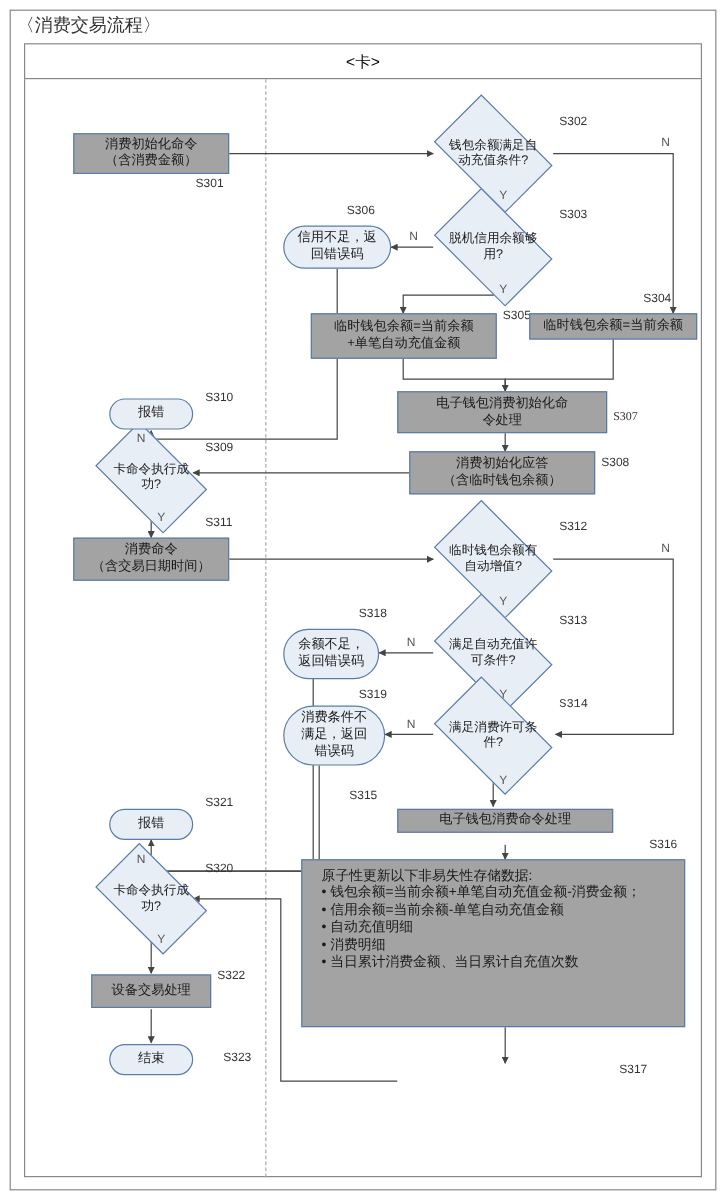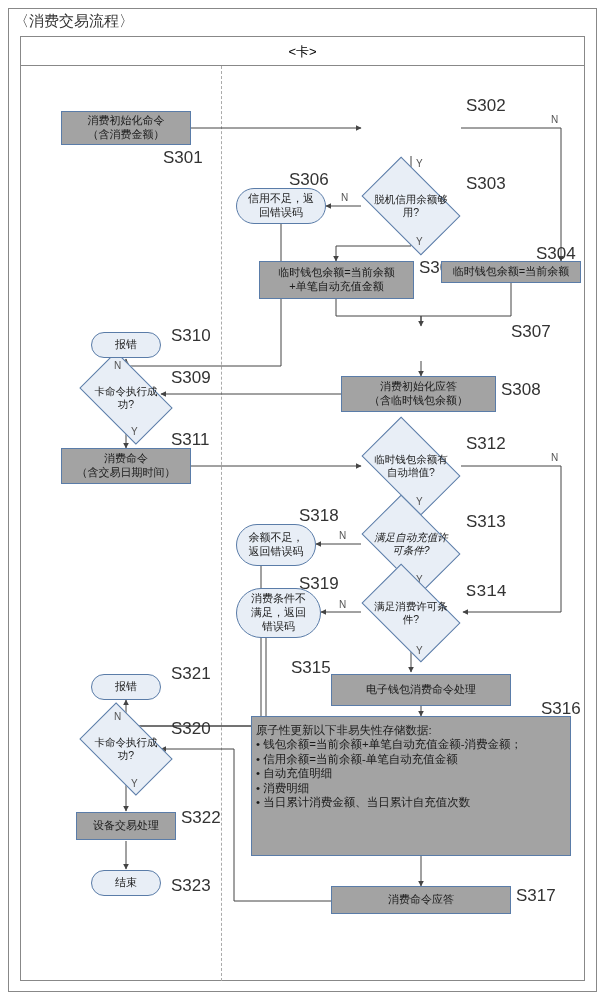--- a/index.html
+++ b/index.html
@@ -87,21 +87,21 @@
     transform: rotate(45deg);
     transform-origin: center;
   }
   .decision .dtext {
     position: relative; z-index: 1;
     width: 140%;
     font-size: 10.5px;
   }
   .label {
     position: absolute;
-    font-size: 17px;
+    font-size: 10px;
     color: #333;
     text-align: center;
   }
   .edge-label {
     position: absolute;
     font-size: 10px;
     color: #555;
   }
 </style>
 </head>
@@ -179,20 +179,25 @@
         <path d="M 105 709 V 745" marker-end="url(#arrow)"></path>
 
         <path d="M 105 775 V 803" marker-end="url(#arrow)"></path>
       </g>
     </svg>
 
     <div class="node process" style="left:40px; top:45px; width:130px; height:34px; white-space:pre-line;">消费初始化命令
 （含消费金额）</div>
     <div class="label" style="left:142px; top:82px;">S301</div>
 
+    <div class="node decision" style="left:348px; top:34px; width:84px; height:56px;">
+      <div class="diamond"></div>
+      <div class="dtext" style="white-space:pre-line;">钱包余额满足自
+动充值条件?</div>
+    </div>
     <div class="label" style="left:445px; top:30px;">S302</div>
     <div class="edge-label" style="left:395px; top:92px;">Y</div>
     <div class="edge-label" style="left:530px; top:48px;">N</div>
 
     <div class="node decision" style="left:348px; top:112px; width:84px; height:56px;">
       <div class="diamond"></div>
       <div class="dtext" style="white-space:pre-line;">脱机信用余额够
 用?</div>
     </div>
     <div class="label" style="left:445px; top:108px;">S303</div>
@@ -203,21 +208,23 @@
 回错误码</div>
     <div class="label" style="left:268px; top:104px;">S306</div>
 
     <div class="node process" style="left:238px; top:195px; width:155px; height:38px; white-space:pre-line;">临时钱包余额=当前余额
 +单笔自动充值金额</div>
     <div class="label" style="left:398px; top:192px;">S305</div>
 
     <div class="node process" style="left:420px; top:195px; width:140px; height:22px;">临时钱包余额=当前余额</div>
     <div class="label" style="left:515px; top:178px;">S304</div>
 
-    <div class="label" style="left:490px; top:256px;">S307</div>
+    <div class="node process" style="left:310px; top:260px; width:175px; height:35px; white-space:pre-line;">电子钱包消费初始化命
+令处理</div>
+    <div class="label" style="left:490px; top:276px;font-family:Liberation Serif, serif;">S307</div>
 
     <div class="node process" style="left:320px; top:310px; width:155px; height:36px; white-space:pre-line;">消费初始化应答
 （含临时钱包余额）</div>
     <div class="label" style="left:480px; top:314px;">S308</div>
 
     <div class="node decision" style="left:65px; top:306px; width:80px; height:52px;">
       <div class="diamond"></div>
       <div class="dtext" style="white-space:pre-line;">卡命令执行成
 功?</div>
     </div>
@@ -234,21 +241,21 @@
 
     <div class="node decision" style="left:348px; top:372px; width:84px; height:56px;">
       <div class="diamond"></div>
       <div class="dtext" style="white-space:pre-line;">临时钱包余额有
 自动增值?</div>
     </div>
     <div class="label" style="left:445px; top:368px;">S312</div>
     <div class="edge-label" style="left:395px; top:430px;">Y</div>
     <div class="edge-label" style="left:530px; top:386px;">N</div>
 
-    <div class="node decision" style="left:348px; top:450px; width:84px; height:56px;font-style:italic;">
+    <div class="node decision" style="left:348px; top:450px; width:84px; height:56px;">
       <div class="diamond"></div>
       <div class="dtext" style="white-space:pre-line;">满足自动充值许
 可条件?</div>
     </div>
     <div class="label" style="left:445px; top:446px;">S313</div>
     <div class="edge-label" style="left:395px; top:508px;">Y</div>
     <div class="edge-label" style="left:318px; top:464px;">N</div>
 
     <div class="node terminator" style="left:215px; top:458px; width:80px; height:42px; white-space:pre-line;">余额不足，
 返回错误码</div>
@@ -261,46 +268,45 @@
     </div>
     <div class="label" style="left:445px; top:516px;font-family:Liberation Mono, monospace;">S314</div>
     <div class="edge-label" style="left:395px; top:579px;">Y</div>
     <div class="edge-label" style="left:318px; top:533px;">N</div>
 
     <div class="node terminator" style="left:215px; top:522px; width:85px; height:50px; white-space:pre-line;">消费条件不
 满足，返回
 错误码</div>
     <div class="label" style="left:278px; top:508px;">S319</div>
 
-    <div class="node process" style="left:310px; top:608px; width:180px; height:32px;">电子钱包消费命令处理</div>
+    <div class="node process" style="left:310px; top:608px; width:180px; height:20px;">电子钱包消费命令处理</div>
     <div class="label" style="left:270px; top:592px;">S315</div>
 
-    <div class="node process" style="left:230px; top:650px; width:320px; height:140px; text-align:left; align-items:flex-start; justify-content:flex-start; white-space:pre-line; padding:6px 4px; font-size:11.5px;">原子性更新以下非易失性存储数据:
+    <div class="node process" style="left:230px; top:650px; width:320px; height:140px; text-align:left; align-items:flex-start; justify-content:flex-start; white-space:pre-line; padding:6px 16px; font-size:11.5px;">原子性更新以下非易失性存储数据:
 • 钱包余额=当前余额+单笔自动充值金额-消费金额；
 • 信用余额=当前余额-单笔自动充值金额
 • 自动充值明细
 • 消费明细
 • 当日累计消费金额、当日累计自充值次数</div>
     <div class="label" style="left:520px; top:633px;">S316</div>
 
-    <div class="node process" style="left:310px; top:820px; width:180px; height:28px;">消费命令应答</div>
     <div class="label" style="left:495px; top:820px;">S317</div>
 
     <div class="node decision" style="left:65px; top:657px; width:80px; height:52px;">
       <div class="diamond"></div>
       <div class="dtext" style="white-space:pre-line;">卡命令执行成
 功?</div>
     </div>
     <div class="label" style="left:150px; top:653px;">S320</div>
     <div class="edge-label" style="left:93px; top:645px;">N</div>
     <div class="edge-label" style="left:110px; top:712px;">Y</div>
 
     <div class="node terminator" style="left:70px; top:608px; width:70px; height:26px;">报错</div>
     <div class="label" style="left:150px; top:598px;">S321</div>
 
     <div class="node process" style="left:55px; top:746px; width:100px; height:28px;">设备交易处理</div>
     <div class="label" style="left:160px; top:742px;">S322</div>
 
     <div class="node terminator" style="left:70px; top:804px; width:70px; height:26px;">结束</div>
-    <div class="label" style="left:150px; top:810px;">S323</div>
+    <div class="label" style="left:165px; top:810px;">S323</div>
 
   </div>
 </div>
 
 </body></html>

